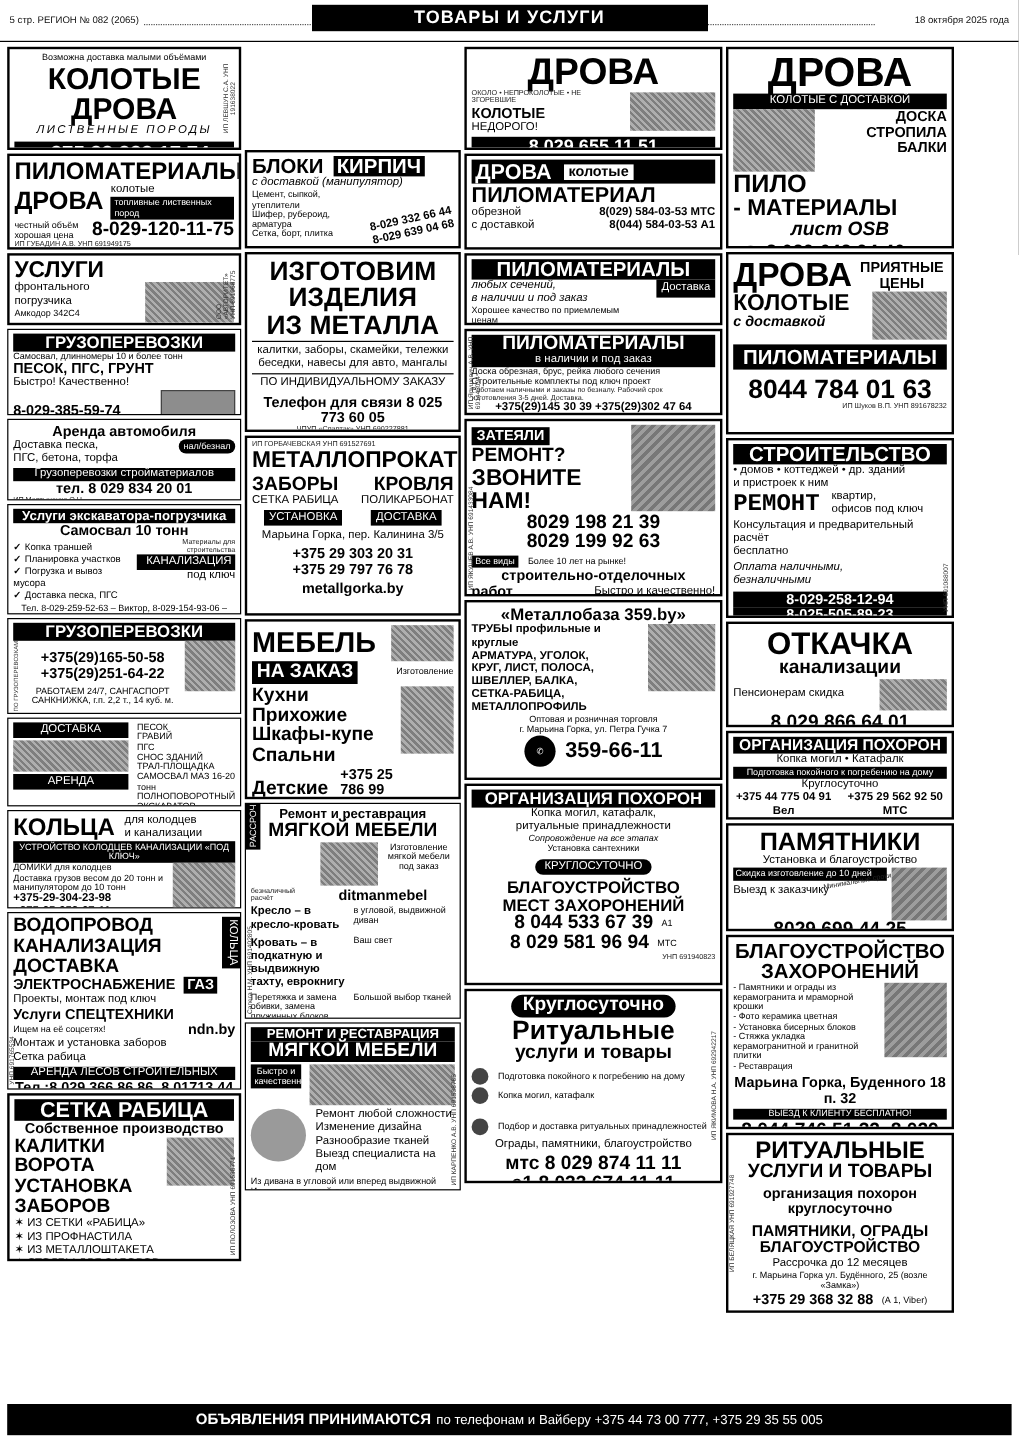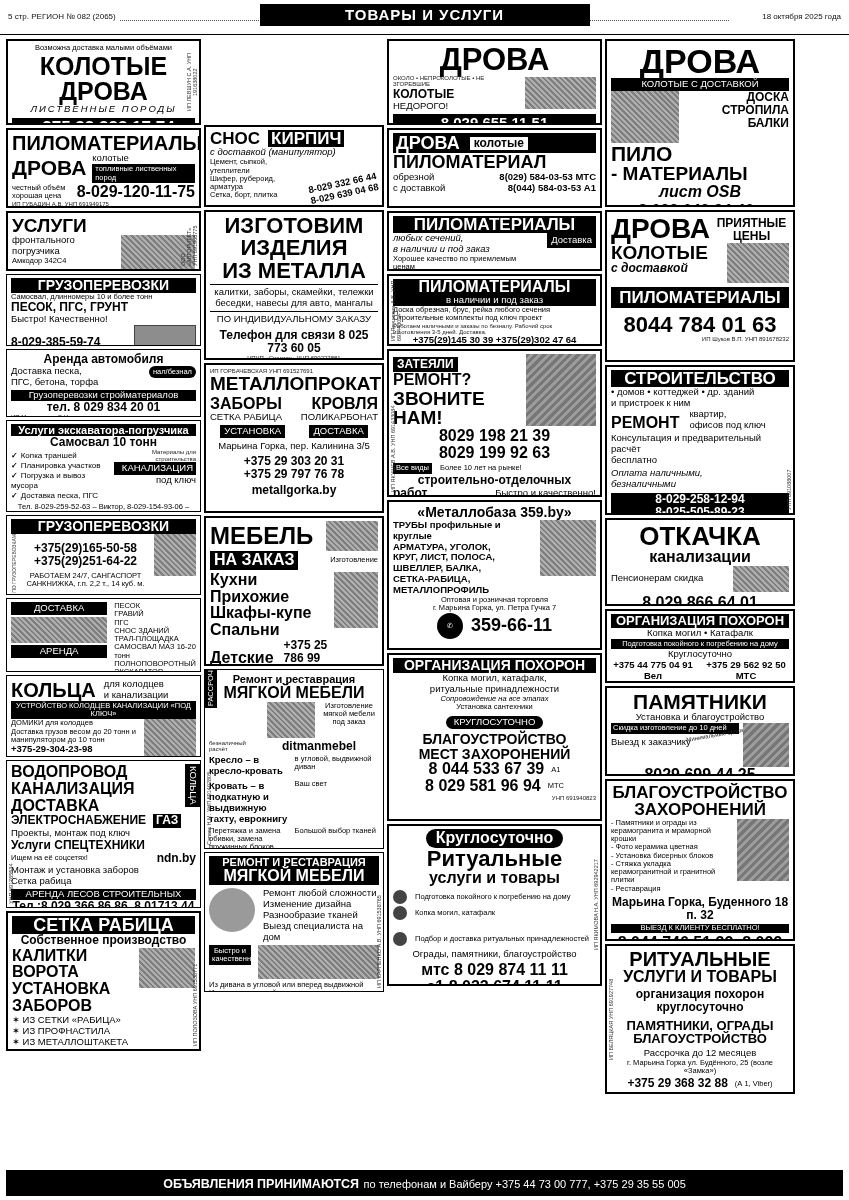--- a/index.html
+++ b/index.html
@@ -247,21 +247,21 @@
 
         <div class="sideright vert">ИП ПОЛОЗОВА  УНП 691538771</div>
       </div>
 
     </div>
 
     <div class="col c2">
 
       <div class="ad thick" style="height:82px;margin-top:86px;">
         <div class="row">
-          <div class="t-big" style="font-size:17px;">СНОС</div>
+          <div class="t-big" style="font-size:17px;">БЛОКИ</div>
           <div class="t-big blk" style="font-size:17px;padding:0 3px;margin-left:4px;">КИРПИЧ</div>
         </div>
         <div class="t-xs it">с доставкой (манипулятор)</div>
         <div class="row" style="align-items:flex-end;">
           <div style="flex:1;">
             <div class="t-xxs">Цемент, сыпкой, утеплители</div>
             <div class="t-xxs">Шифер, рубероид, арматура</div>
             <div class="t-xxs">Сетка, борт, плитка</div>
           </div>
           <div class="t-xs" style="transform:rotate(-12deg);white-space:pre-line;font-weight:bold;">8-029 332 66 44
@@ -360,32 +360,32 @@
           <div class="t-xxs" style="width:48%;">Перетяжка и замена обивки, замена пружинных блоков, изменение дизайна</div>
           <div class="t-xxs" style="flex:1;">Большой выбор тканей</div>
         </div>
 
         <div class="sideleft vert">Сапега Н.М. УНП 691402805</div>
       </div>
 
       <div class="ad" style="height:140px;">
         <div class="t-sm blk ctr" style="font-size:11px;">РЕМОНТ И РЕСТАВРАЦИЯ</div>
         <div class="t-mid blk ctr">МЯГКОЙ МЕБЕЛИ</div>
+        <div class="row" style="align-items:flex-start;margin-top:2px;">
+          <div class="t-xxs blk" style="padding:2px 3px;width:36px;text-align:center;">Быстро и качественно</div>
+          <div class="img noise" style="flex:1;height:34px;margin-left:3px;"></div>
+        </div>
         <div class="row" style="align-items:flex-start;margin-top:3px;">
           <div class="img" style="width:46px;height:44px;border-radius:50%;"></div>
           <div style="flex:1;padding-left:4px;">
             <div class="t-xs">Ремонт любой сложности</div>
             <div class="t-xs">Изменение дизайна</div>
             <div class="t-xs">Разнообразие тканей</div>
             <div class="t-xs">Выезд специалиста на дом</div>
           </div>
-        </div>
-        <div class="row" style="align-items:flex-start;margin-top:2px;">
-          <div class="t-xxs blk" style="padding:2px 3px;width:36px;text-align:center;">Быстро и качественно</div>
-          <div class="img noise" style="flex:1;height:34px;margin-left:3px;"></div>
         </div>
         <div class="t-xxs" style="margin-top:2px;">Из дивана в угловой или вперед выдвижной</div>
         <div class="t-xxs">Из кровати  угловой диван, кресло</div>
 
         <div class="sideright vert">ИП КАРПЕНКО А.В. УНП 691538765</div>
       </div>
 
     </div>
 
     <div class="col c3">
@@ -578,21 +578,21 @@
         <div class="t-big blk" style="font-size:17px;margin-top:4px;padding:2px 0;">ПИЛОМАТЕРИАЛЫ</div>
         <div class="t-huge" style="font-size:22px;margin-top:6px;">8044 784 01 63</div>
         <div class="t-tiny" style="text-align:right;">ИП Шуков В.П. УНП 891678232</div>
       </div>
 
       <div class="ad thick" style="height:150px;">
         <div class="t-big blk ctr" style="font-size:17px;">СТРОИТЕЛЬСТВО</div>
         <div class="t-xs">• домов • коттеджей • др. зданий</div>
         <div class="t-xs">и пристроек к ним</div>
         <div class="row" style="align-items:flex-end;">
-          <div class="t-big" style="font-size:16px;">РЕМОНТ</div>
+          <div class="t-big" style="font-size:20px;font-family:Liberation Mono, monospace;">РЕМОНТ</div>
           <div style="margin-left:6px;text-align:left;">
             <div class="t-xs">квартир,</div>
             <div class="t-xs">офисов под ключ</div>
           </div>
         </div>
         <div class="t-xs" style="margin-top:2px;">Консультация и предварительный расчёт</div>
         <div class="t-xs">бесплатно</div>
         <div class="t-xs it" style="margin-top:2px;">Оплата наличными,</div>
         <div class="t-xs it">безналичными</div>
         <div class="t-sm blk ctr" style="margin-top:3px;">8-029-258-12-94</div>

